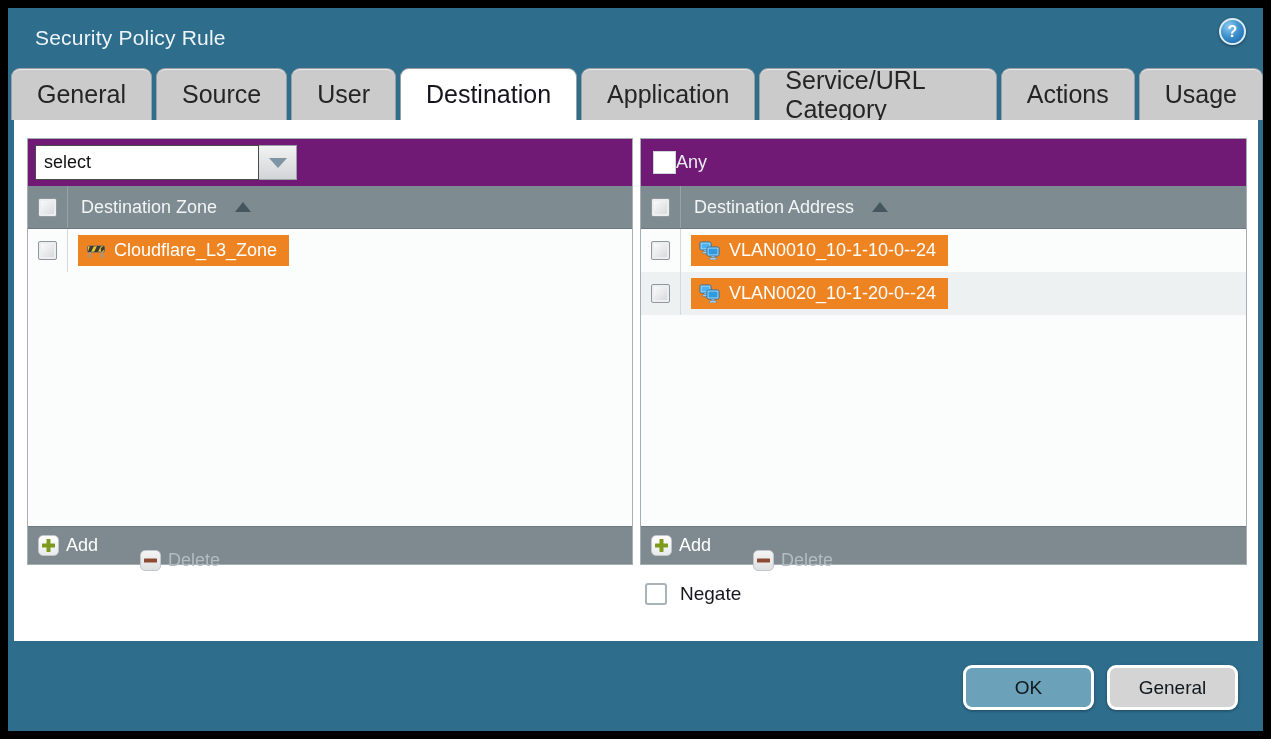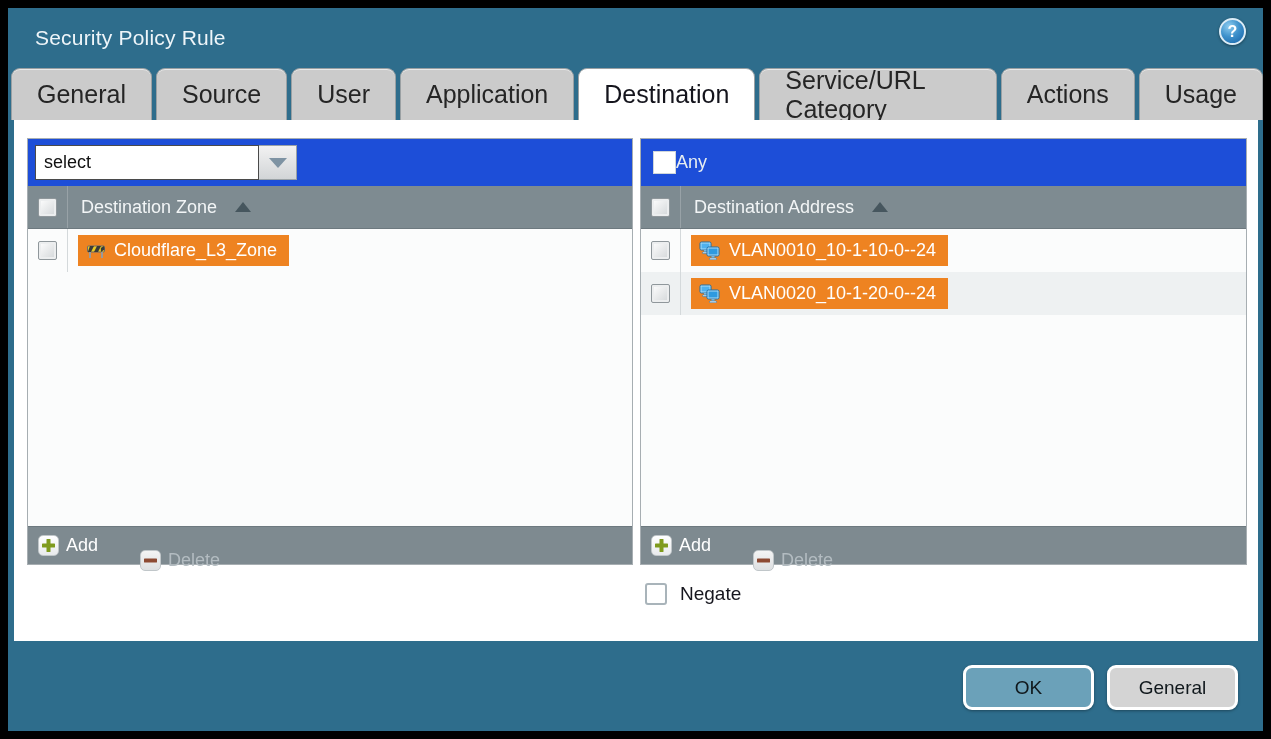--- a/index.html
+++ b/index.html
@@ -24,21 +24,21 @@
   .tab.active { background:#ffffff; color:#14141c; box-shadow:none; }
 
   
   .content { background:#ffffff; height:521px; margin:0 5px 0 6px; position:relative; }
 
   .panel { position:absolute; top:18px; width:607px; height:427px; border:1px solid #a7aeb2;
            display:flex; flex-direction:column; background:#fbfcfc; }
   .panel.zone { left:13px; width:606px; }
   .panel.addr { left:626px; }
 
-  .panel-head { background:#1d4ed8; height:47px; flex:0 0 47px; display:flex; align-items:center; padding-left:7px; }
+  .panel-head { background:#701a75; height:47px; flex:0 0 47px; display:flex; align-items:center; padding-left:7px; }
 
   .combo { display:flex; height:35px; }
   .combo input { width:224px; height:35px; border:1px solid #4a4a4a; font-size:18px; padding:0 8px;
                  font-family:"Liberation Sans", sans-serif; color:#111; }
   .combo .dd { width:38px; height:35px; background:linear-gradient(#f2f2f2,#d2d5d7); border:1px solid #9aa2a6;
                border-left:none; display:flex; align-items:center; justify-content:center; cursor:pointer; }
   .tri-down { width:0; height:0; border-left:9px solid transparent; border-right:9px solid transparent; border-top:10px solid #7e93a3; }
 
   .any-wrap { display:flex; align-items:center; gap:0; padding-left:5px; }
   .cb-any { width:23px; height:23px; background:#fff; border:1px solid #cfd6da; cursor:pointer; }
@@ -88,22 +88,22 @@
 
   <div class="titlebar">
     <span class="title">Security Policy Rule</span>
     <div class="help">?</div>
   </div>
 
   <div class="tabrow">
     <div class="tab">General</div>
     <div class="tab">Source</div>
     <div class="tab">User</div>
+    <div class="tab active">Destination</div>
     <div class="tab">Application</div>
-    <div class="tab active">Destination</div>
     <div class="tab">Service/URL Category</div>
     <div class="tab">Actions</div>
     <div class="tab">Usage</div>
   </div>
 
   <div class="content">
 
     <div class="panel zone">
       <div class="panel-head">
         <div class="combo">

